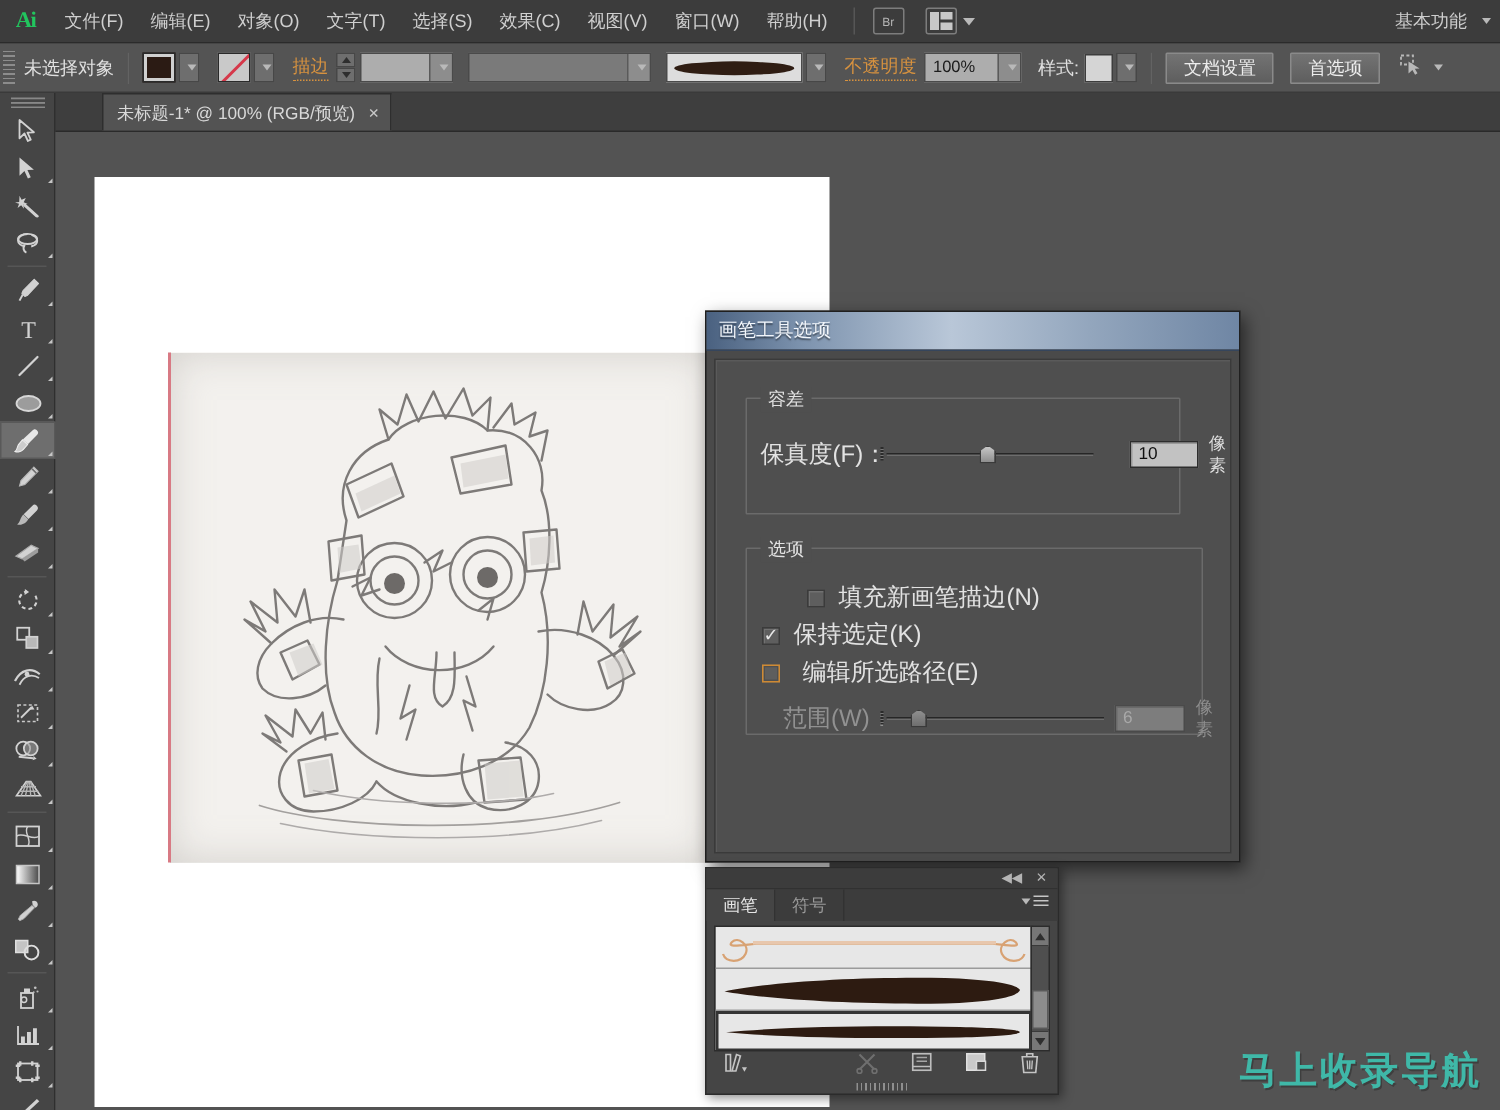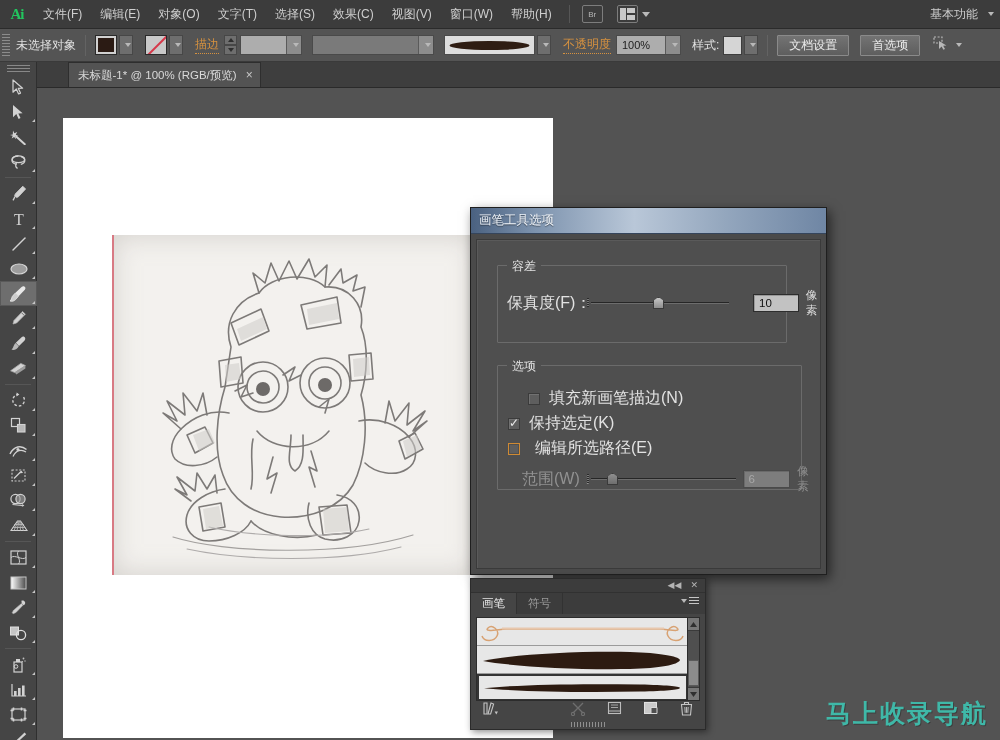--- a/index.html
+++ b/index.html
@@ -702,21 +702,21 @@
           <span>10</span>
         </div>
         <span class="unit">像素</span>
       </div>
 
 
       <div class="fieldset" style="left:20px;top:125px;width:305px;height:125px;">
         <span class="fs-legend">选项</span>
       </div>
 
-      <div class="row" style="left:31px;top:148px;gap:9px;padding-left:20px;">
+      <div class="row" style="left:41px;top:148px;gap:9px;padding-left:20px;">
         <span class="cb"></span>
         <span class="lbl">填充新画笔描边(N)</span>
       </div>
 
       <div class="row" style="left:31px;top:173px;gap:9px;">
         <span class="cb">
           <span class="tick">✓</span>
         </span>
         <span class="lbl">保持选定(K)</span>
       </div>

